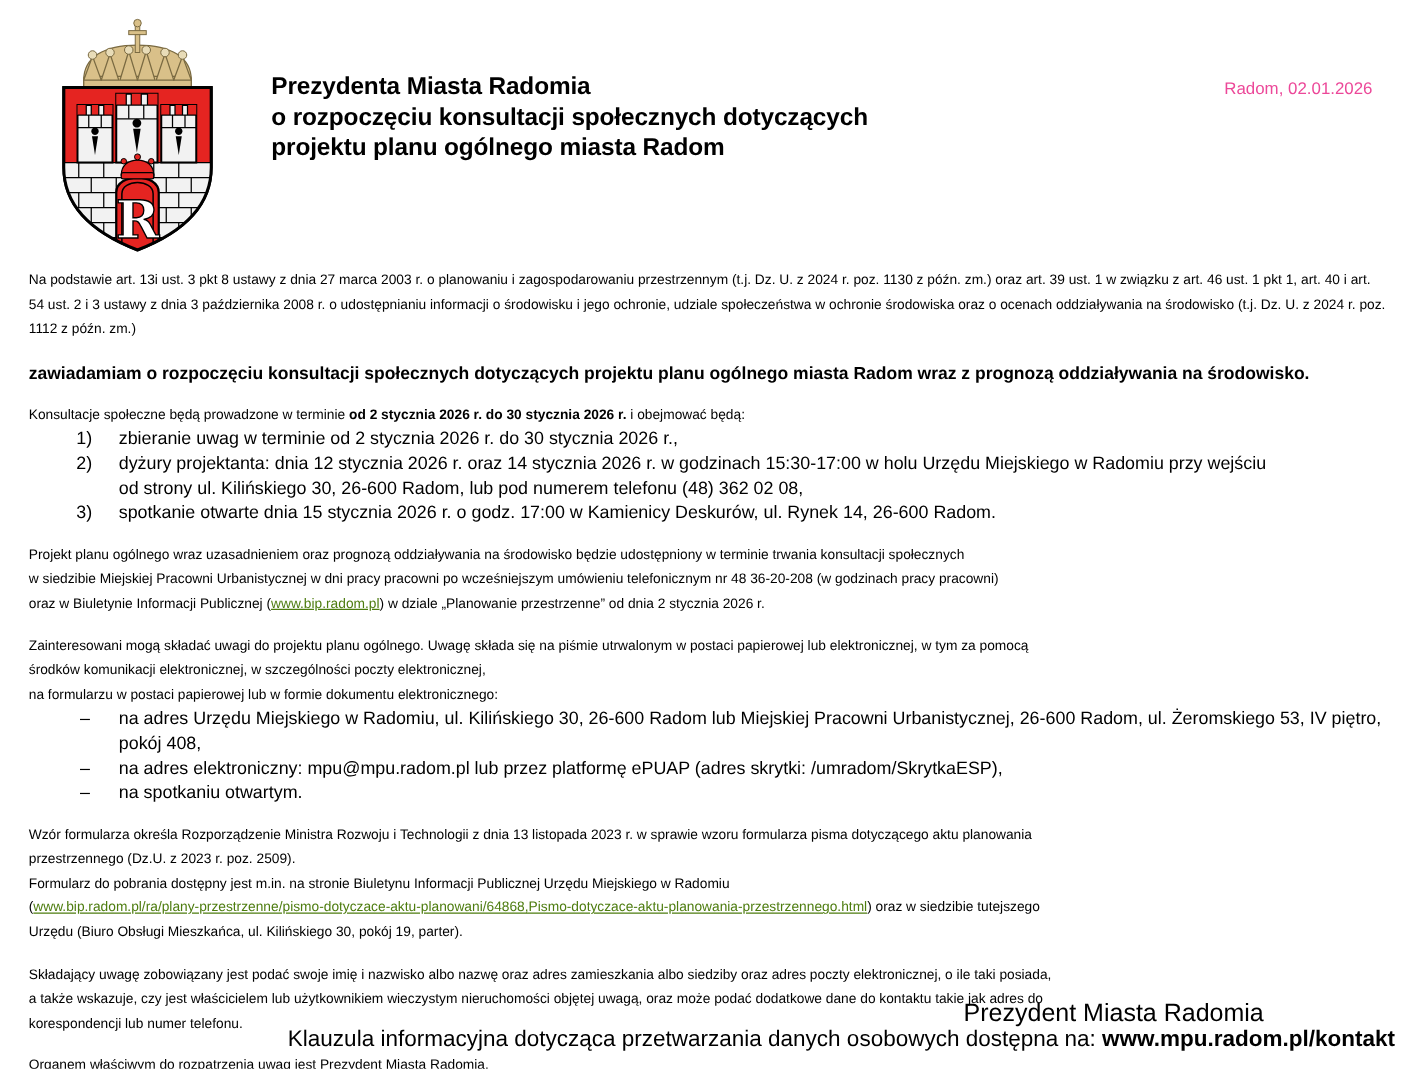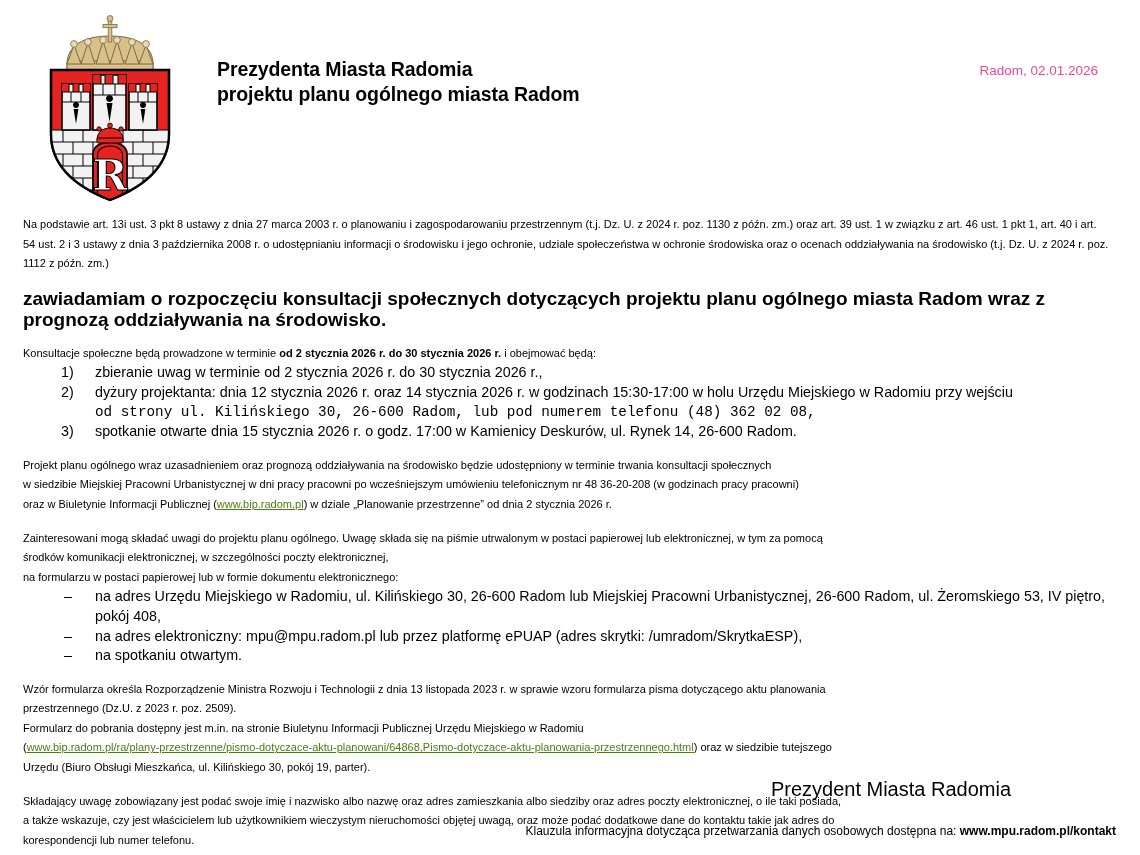--- a/index.html
+++ b/index.html
@@ -68,21 +68,21 @@
   .p {
     font-size: 11px;
     line-height: 19.6px;
     margin: 0 0 14px 0;
     color: #000;
   }
   .p.tight { margin-bottom: 0; }
   .p .b { font-weight: bold; }
   .bold-para {
     font-weight: bold;
-    font-size: 19px;
+    font-size: 14px;
     line-height: 21px;
     margin: 0 0 14px 0;
   }
 
   .lines { white-space: pre-wrap; }
 
   
   .num-list {
     margin: 0 0 14px 0;
     padding: 0;
@@ -96,21 +96,20 @@
     margin: 0;
   }
   .num-list li .marker {
     position: absolute;
     left: 38px;
     top: 0;
     width: 28px;
   }
   .num-list li .cont {
     display: block;
-    font-family: Liberation Mono, monospace;
   }
 
   
   .dash-list {
     margin: 0 0 14px 0;
     padding: 0;
     list-style: none;
   }
   .dash-list li {
     font-size: 14.3px;
@@ -138,23 +137,23 @@
     bottom: 14px;
     text-align: right;
   }
   .sign {
     font-weight: normal;
     font-size: 20px;
     line-height: 20px;
     padding-right: 107px;
   }
   .clause {
-    font-size: 12px;
+    font-size: 18px;
     line-height: 20px;
-    margin-top: 22px;
+    margin-top: 0;
     padding-right: 2px;
     text-align: right;
   }
   .clause .b { font-weight: bold; }
 </style>
 </head>
 <body>
 
 <div class="page">
 
@@ -299,20 +298,21 @@
           <text x="65" y="178" text-anchor="middle" font-family="DejaVu Serif, serif" font-size="42" font-weight="bold" fill="#ffffff" stroke="#000" stroke-width="1.1">R</text>
         </g>
         <path d="M6 58 L124 58 L124 122 C124 156, 96 176, 65 188 C34 176, 6 156, 6 122 Z" fill="none" stroke="#000" stroke-width="2.4"></path>
       </svg>
     </div>
 
     <div class="date">Radom, 02.01.2026</div>
 
     <div class="title-block">
       <div class="title-line">Prezydenta Miasta Radomia</div>
+      <div class="title-line">o rozpoczęciu konsultacji społecznych dotyczących</div>
       <div class="title-line">projektu planu ogólnego miasta Radom</div>
     </div>
   </div>
 
   <div class="body">
 
     <p class="p">Na podstawie art. 13i ust. 3 pkt 8 ustawy z dnia 27 marca 2003 r. o planowaniu i zagospodarowaniu przestrzennym (t.j. Dz. U. z 2024 r. poz. 1130 z późn. zm.) oraz art. 39 ust. 1 w związku z art. 46 ust. 1 pkt 1, art. 40 i art. 54 ust. 2 i 3 ustawy z dnia 3 października 2008 r. o udostępnianiu informacji o środowisku i jego ochronie, udziale społeczeństwa w ochronie środowiska oraz o ocenach oddziaływania na środowisko (t.j. Dz. U. z 2024 r. poz. 1112 z późn. zm.)</p>
 
     <p class="bold-para">zawiadamiam o rozpoczęciu konsultacji społecznych dotyczących projektu planu ogólnego miasta Radom wraz z prognozą oddziaływania na środowisko.</p>
 

